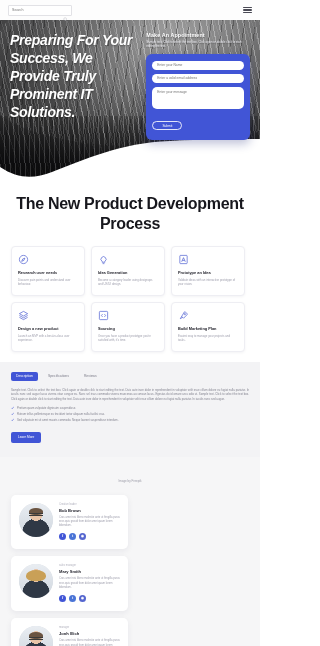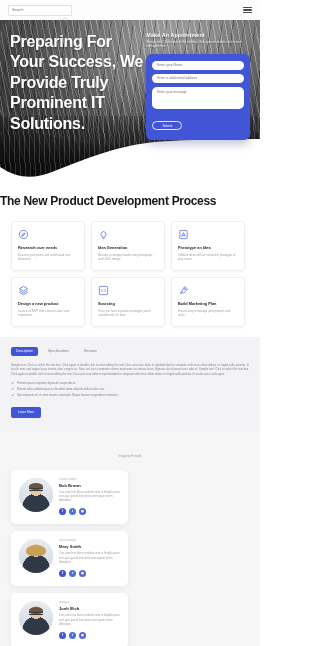--- a/index.html
+++ b/index.html
@@ -54,22 +54,22 @@
     background:repeating-linear-gradient(80deg, rgba(255,255,255,.22) 0 1px, rgba(0,0,0,.10) 1px 6px);
     box-shadow:inset 0 0 24px rgba(255,255,255,.12);
   }
   
   .wave{
     position:absolute; left:0; right:0; bottom:-1px; width:100%; height:40px; z-index:6;
   }
   .hero-inner{ position:relative; z-index:8; padding:12px 10px 0 10px; display:flex; }
   .hero-left{ width:140px; }
   h1.hero-title{
-    color:#fff; font-size:16px; line-height:1.28; font-weight:bold;
-    letter-spacing:-.25px; text-shadow:0 1px 2px rgba(0,0,0,.35);
+    color:#fff; font-size:14px; line-height:1.28; font-weight:bold;
+    letter-spacing:-.25px; text-shadow:0 1px 2px rgba(0,0,0,.35);font-style:italic;
   }
   .hero-right{ width:110px; padding-left:2px; }
   .form-title{ color:#fff; font-size:5.4px; font-weight:bold; letter-spacing:.1px;
     text-shadow:0 1px 2px rgba(0,0,0,.4); }
   .form-sub{ color:#ececf2; font-size:2.9px; line-height:1.5; margin-top:2px;
     text-shadow:0 1px 1px rgba(0,0,0,.35); }
   .form-card{
     margin-top:5px; background:#4155d6; border-radius:6px; padding:7px 6px 9px 6px;
     box-shadow:0 4px 10px rgba(30,40,120,.28);
   }
@@ -84,21 +84,21 @@
     color:#8b8b95; background:transparent; font-family:"Liberation Sans", sans-serif;}
   .submit{
     margin-top:4px; width:30px;height:9px;border-radius:5px;border:1px solid rgba(255,255,255,.85);
     background:transparent;color:#fff;font-size:3.2px;cursor:pointer;
     font-family:"Liberation Sans", sans-serif;
   }
 
   
   .process{ padding:16px 0 10px 0; background:#fff; }
   h2.sec-title{
-    text-align:left; font-size:12px; line-height:1.25; font-weight:bold;
+    text-align:center; font-size:16px; line-height:1.25; font-weight:bold;
     letter-spacing:-.3px; color:#17171d;
   }
   .cards{ display:flex; flex-wrap:wrap; gap:6px; padding:12px 11px 0 11px; }
   .card{
     width:74px; background:#fff; border:1px solid #eeeef3; border-radius:4px;
     padding:7px 6px 8px 6px; box-shadow:0 1px 3px rgba(25,25,60,.05);
   }
   .card .ico{ width:11px;height:11px; color:#4a5cd0; margin-bottom:5px; }
   .card .ico svg{ width:100%;height:100%; display:block; }
   .card h3{ font-size:3.9px; font-weight:bold; color:#22222b; margin-bottom:3px; }

